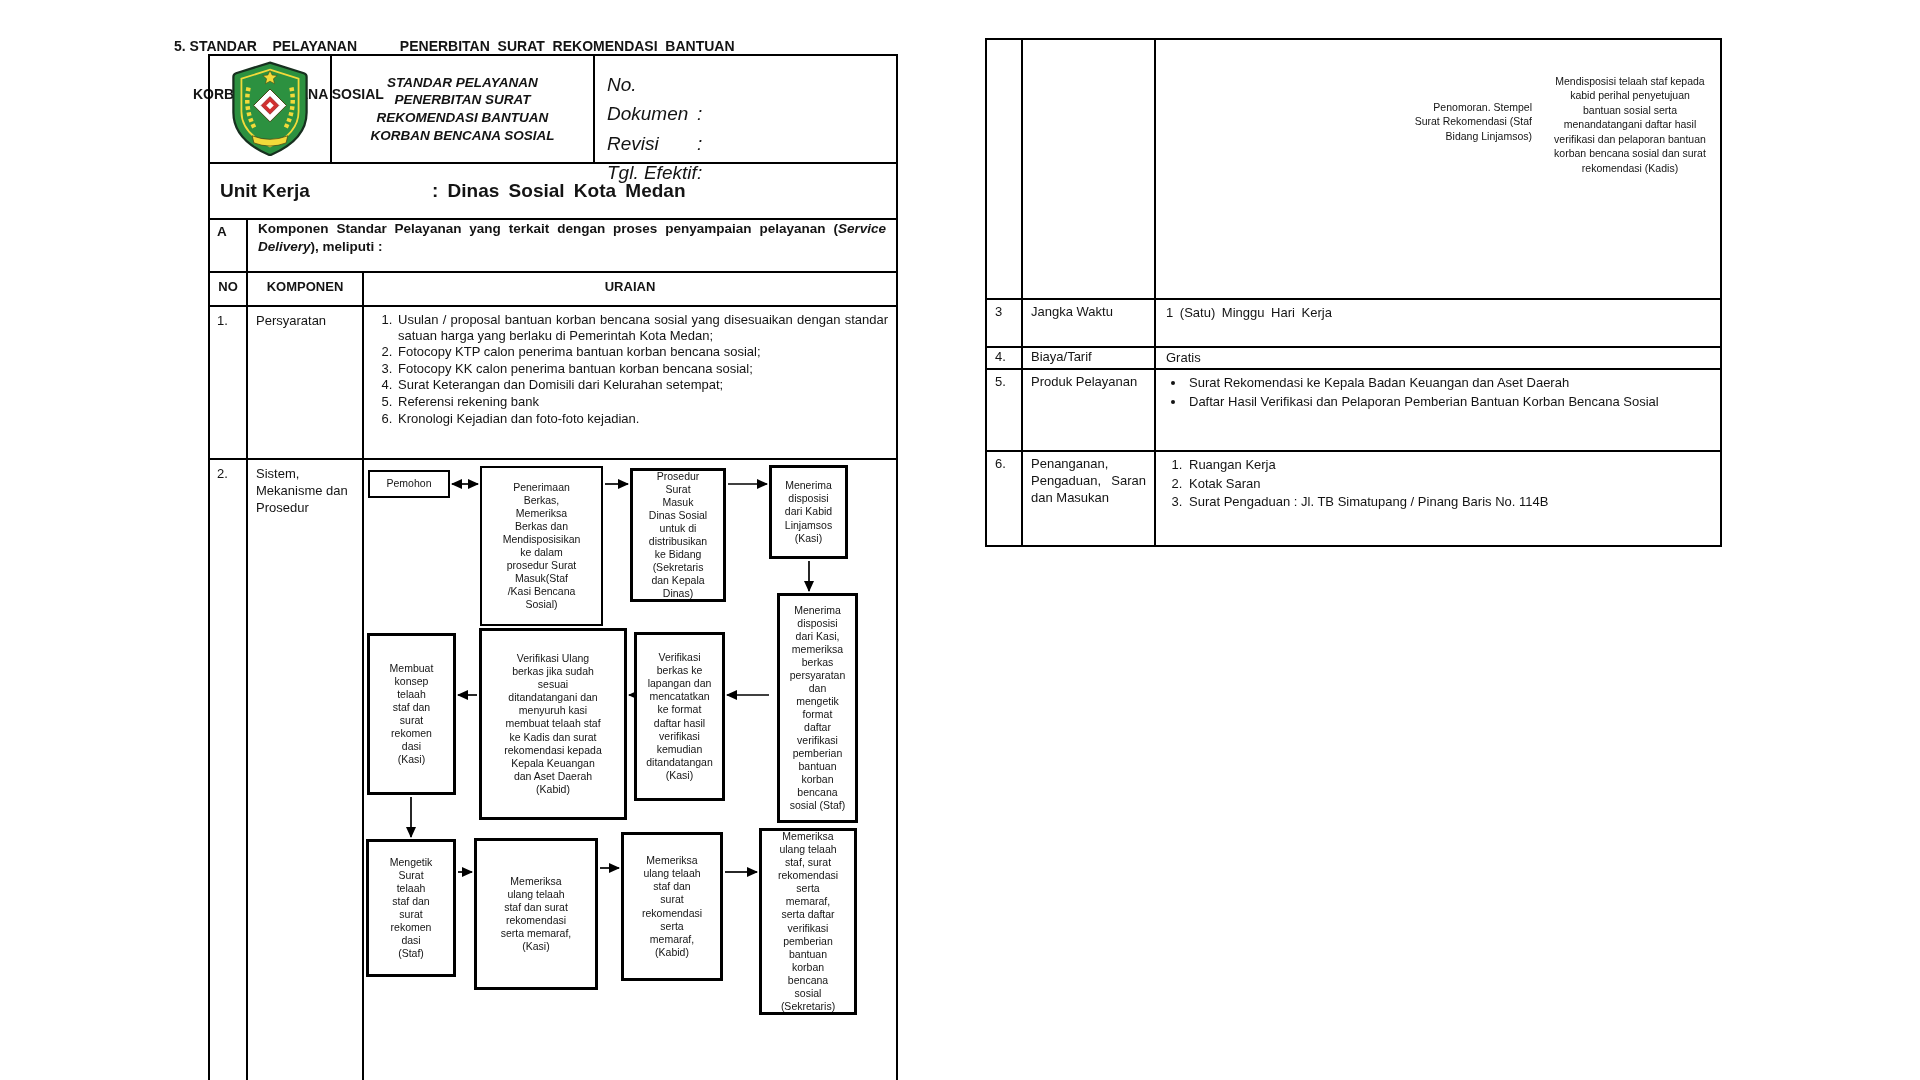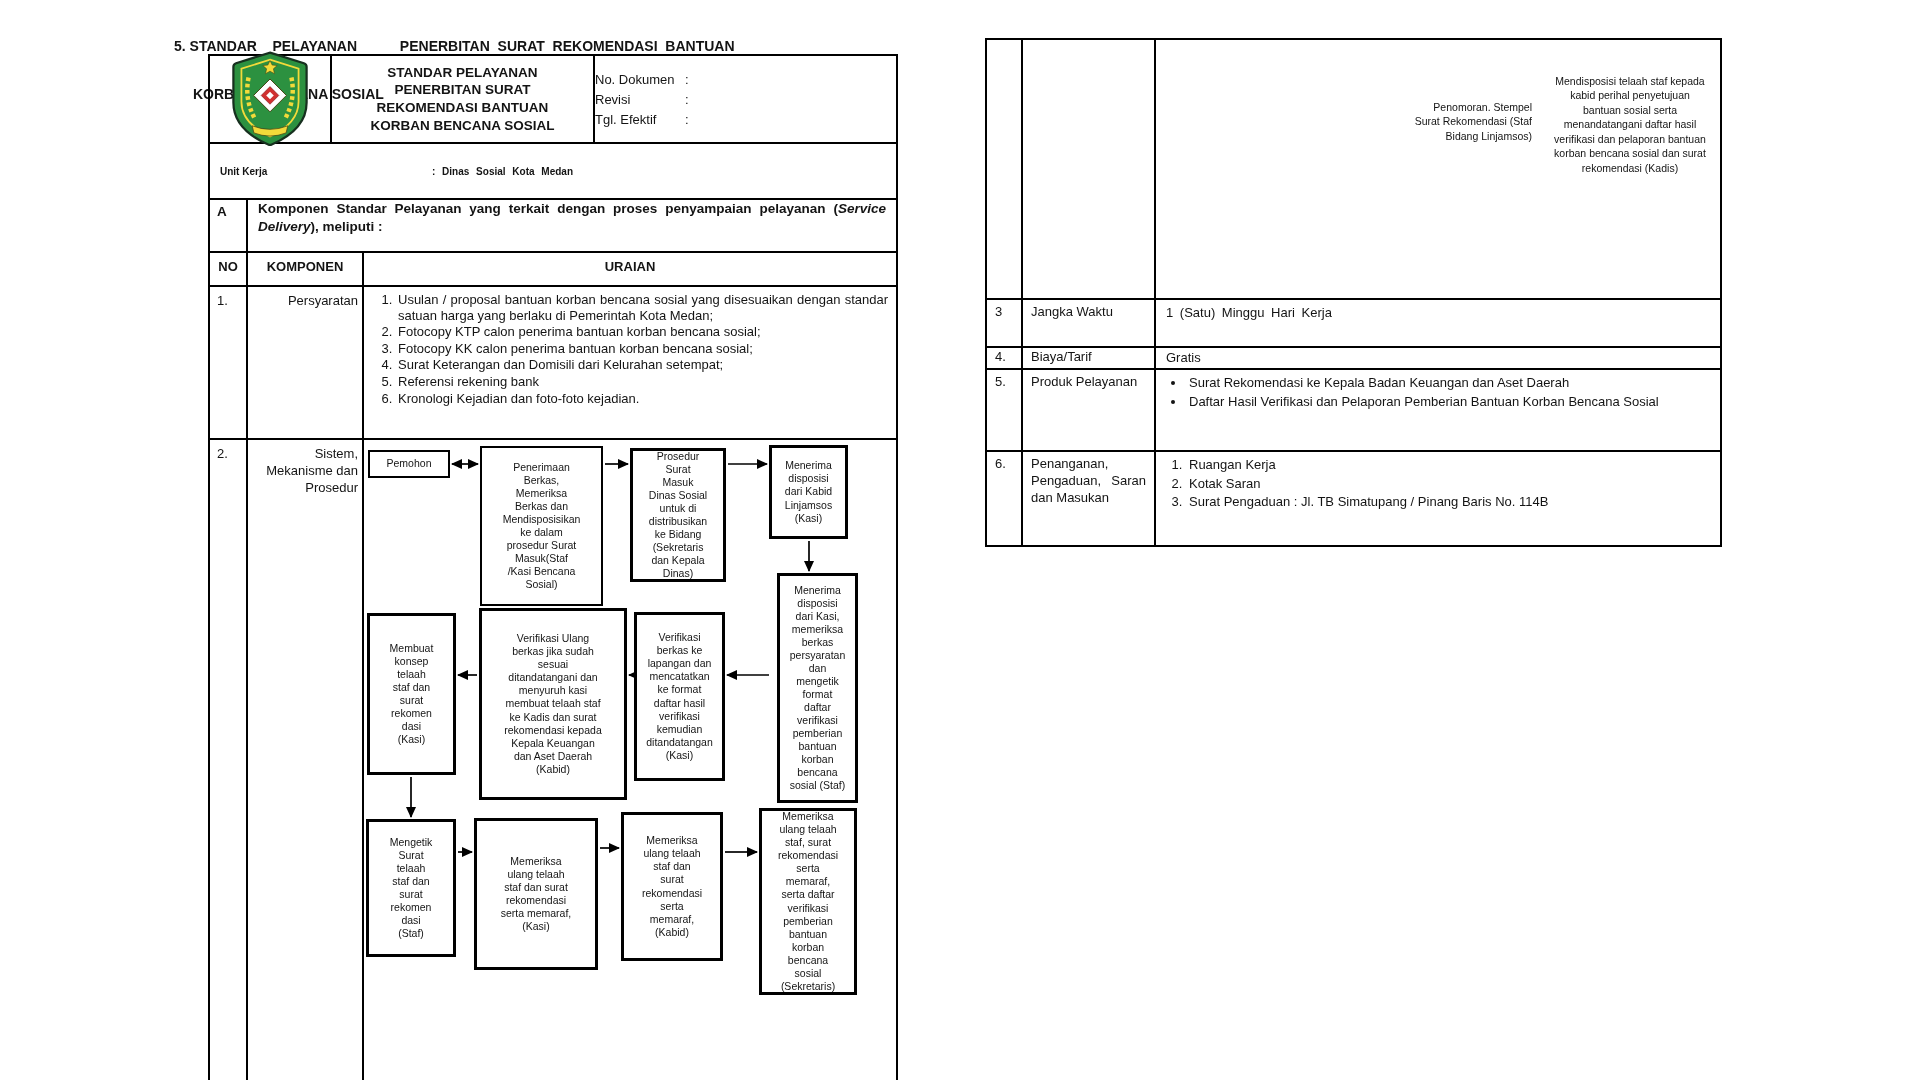--- a/index.html
+++ b/index.html
@@ -13,46 +13,46 @@
   #doc-heading .l2 { padding-left:19px; }
 
   #main-table { position:absolute; left:48px; top:54px; width:690px; height:1026px;
     border:2px solid #000; border-bottom:none; display:flex; flex-direction:column; }
   .trow { display:flex; border-bottom:2px solid #000; }
   .trow.last { border-bottom:none; flex:1; }
   .tcell { border-right:2px solid #000; }
   .tcell.end { border-right:none; }
 
   
-  .r-head { height:88px; }
+  .r-head { height:108px;font-style:italic; }
   .c-logo { width:122px; display:flex; align-items:center; justify-content:center; }
   .c-logo svg { width:92px; height:100px; }
   .c-title { width:263px; display:flex; align-items:center; justify-content:center;
     font-weight:bold; font-size:13.5px; text-align:center; white-space:pre-line; line-height:1.3; }
-  .c-doc { flex:1; padding:14px 0 0 0; font-size:13px; line-height:1.55; }
+  .c-doc { flex:1; padding:14px 0 0 12px; font-size:19px; line-height:1.55; }
   .c-doc .lbl { display:inline-block; width:90px; }
 
   .r-unit { height:56px; align-items:center; }
-  .c-unit { flex:1; padding-left:10px; font-weight:bold; font-size:10px; }
+  .c-unit { flex:1; padding-left:10px; font-weight:bold; font-size:19px; }
   .c-unit .uk-label { display:inline-block; width:212px; }
   .c-unit .uk-value { word-spacing:4px; }
 
   .r-a { height:53px; font-weight:bold; font-size:13.5px; }
   .c-no { width:38px; padding:4px 0 0 7px; }
   .c-atext { flex:1; padding:0 10px 0 10px; text-align:justify; line-height:1.35; }
 
   .r-colhead { height:34px; font-weight:bold; font-size:13px; text-align:center; }
   .ch-no { width:38px; padding-top:6px; }
   .ch-komp { width:116px; padding-top:6px; }
   .ch-ur { flex:1; padding-top:6px; }
 
   .r-body { font-size:13px; }
   .r-pers { height:153px; }
   .c-rno { width:38px; padding:6px 0 0 7px; }
-  .c-komp { width:116px; padding:6px 4px 0 8px; line-height:1.3;text-align:right; }
+  .c-komp { width:116px; padding:6px 4px 0 8px; line-height:1.3; }
   .c-ur { flex:1; padding:5px 8px 0 6px; position:relative;border-radius:20px; }
   .c-ur ol.pers { list-style:decimal; padding-left:26px; text-align:justify; line-height:1.2; }
   .c-ur ol.pers li { padding-left:2px; margin-bottom:1px; }
 
   
   #flow { position:absolute; left:0; top:0; right:0; bottom:0; }
   .fb { position:absolute; background:#fff; border:2px solid #000; display:flex;
     align-items:center; justify-content:center; text-align:center;
     font-size:10.5px; line-height:1.24; padding:2px 21px; }
   .fb.bold { border-width:3px; }

